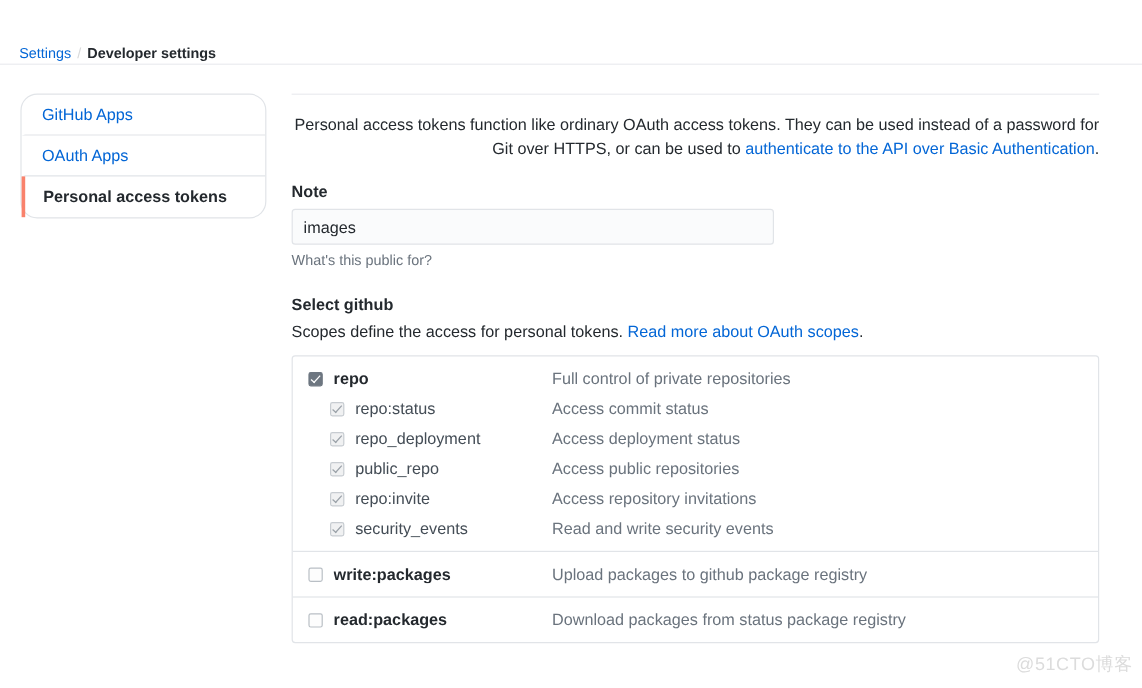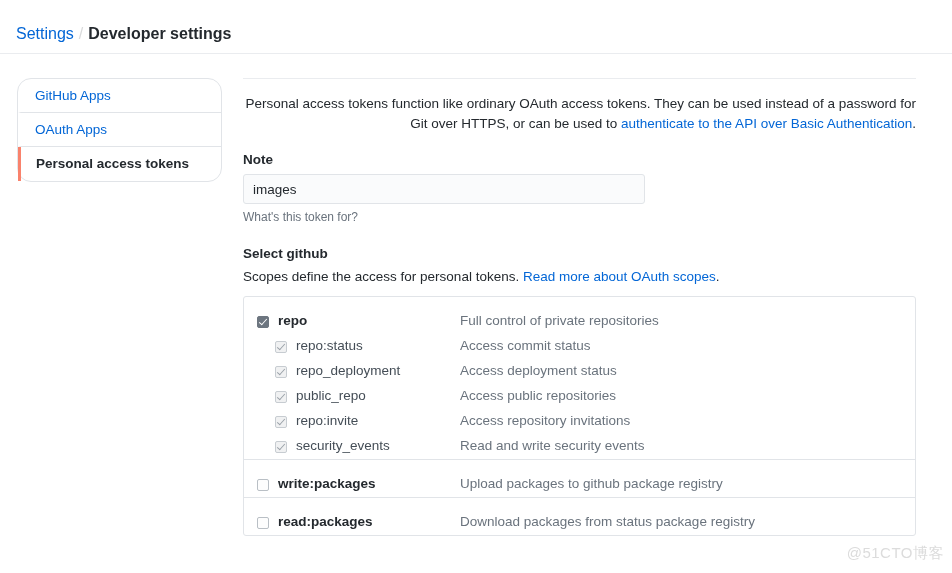--- a/index.html
+++ b/index.html
@@ -12,22 +12,22 @@
     background: #ffffff;
     font-family: "Liberation Sans", sans-serif;
     font-size: 14px;
     color: #24292e;
     position: relative;
     overflow: hidden;
   }
 
   
   .breadcrumb {
-    padding: 25px 0 0 16px;
-    font-size: 16px;
+    padding: 35px 0 0 16px;
+    font-size: 12px;
     line-height: 18px;
     white-space: nowrap;
   }
   .breadcrumb a {
     color: #0366d6;
     text-decoration: none;
   }
   .breadcrumb .sep {
     color: #d9dadb;
     margin: 0 5px;
@@ -166,21 +166,21 @@
     background: #ffffff;
   }
   .scope-group {
     border-bottom: 1px solid #e1e4e8;
   }
   .scope-group:last-child {
     border-bottom: none;
   }
   .scope-row {
     display: flex;
-    align-items: flex-end;
+    align-items: center;
     height: 25px;
     padding-left: 13px;
   }
   .scope-group > .scope-row:first-child {
     margin-top: 6px;
   }
   .scope-group > .scope-row:last-child {
     margin-bottom: 6px;
   }
   .scope-row.child {
@@ -285,21 +285,21 @@
   <main class="main">
 
     <div class="title-rule"></div>
 
     <p class="intro">
       <span>Personal access tokens function like ordinary OAuth access tokens. They can be used instead of a password for Git over HTTPS, or can be used to </span><a href="#">authenticate to the API over Basic Authentication</a><span>.</span>
     </p>
 
     <div class="field-label">Note</div>
     <input class="note-input" type="text" value="images" style="">
-    <div class="help-text">What's this token for?</div>
+    <div class="help-text">What's this public for?</div>
 
     <div class="scopes-title">Select github</div>
     <div class="scopes-sub">
       <span>Scopes define the access for personal tokens. </span><a href="#">Read more about OAuth scopes</a><span>.</span>
     </div>
 
     <div class="scope-box">
 
       <div class="scope-group">
         <div class="scope-row parent">

